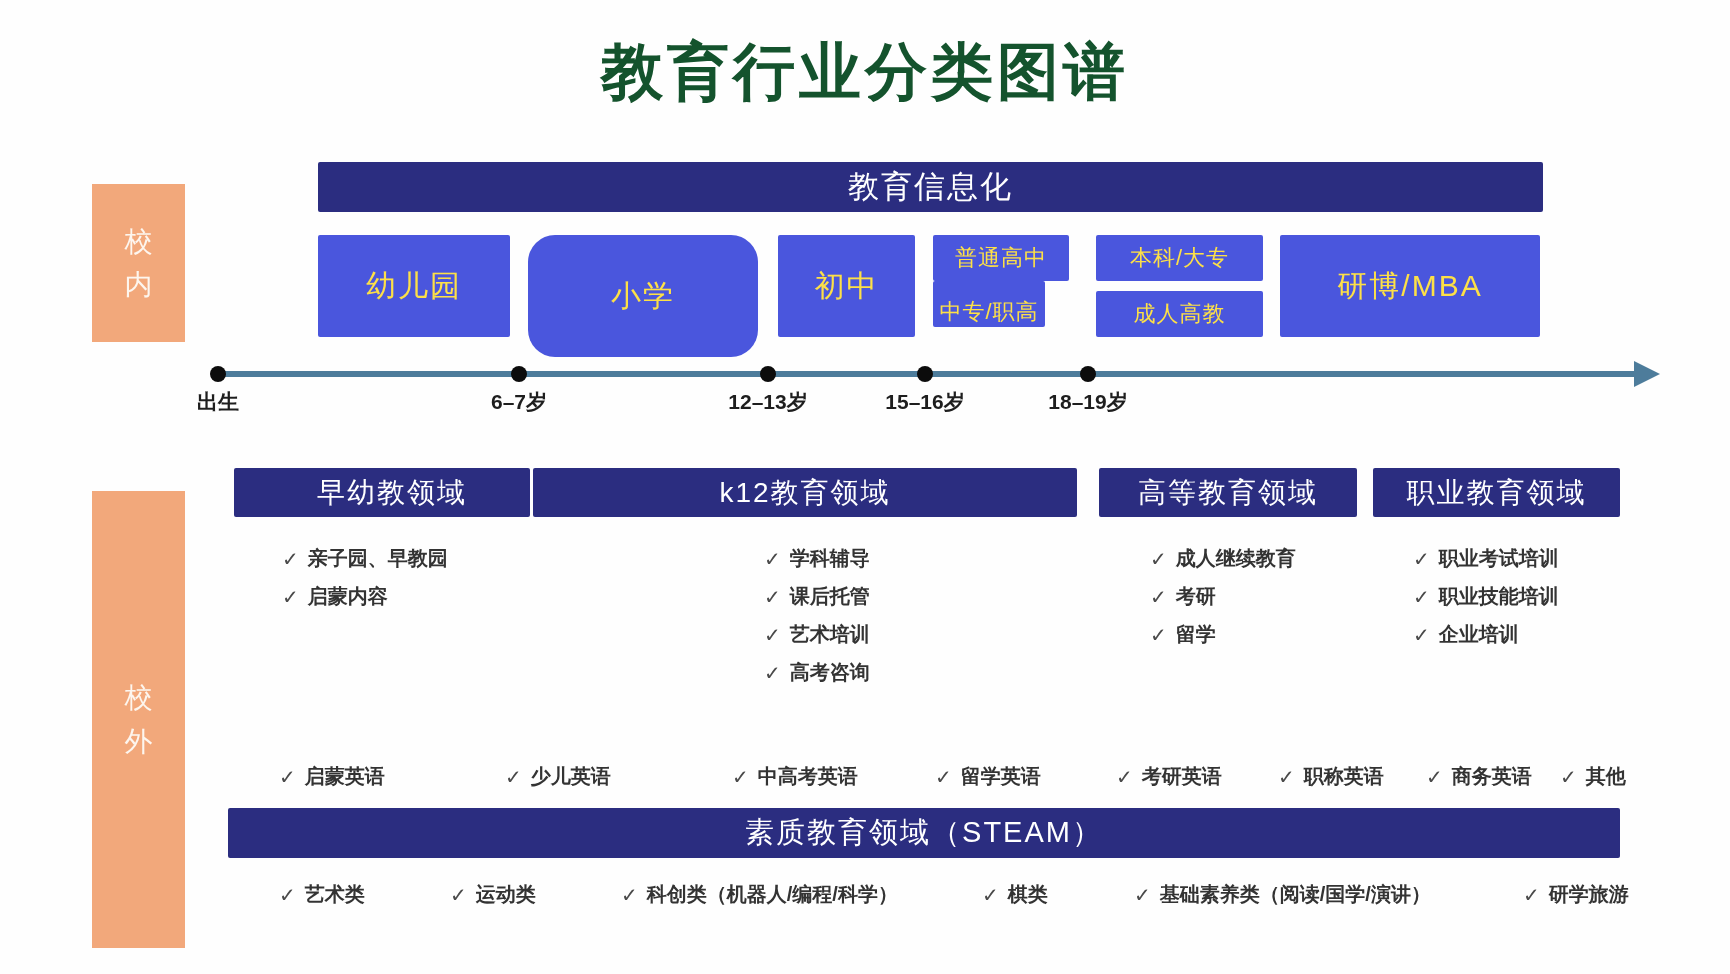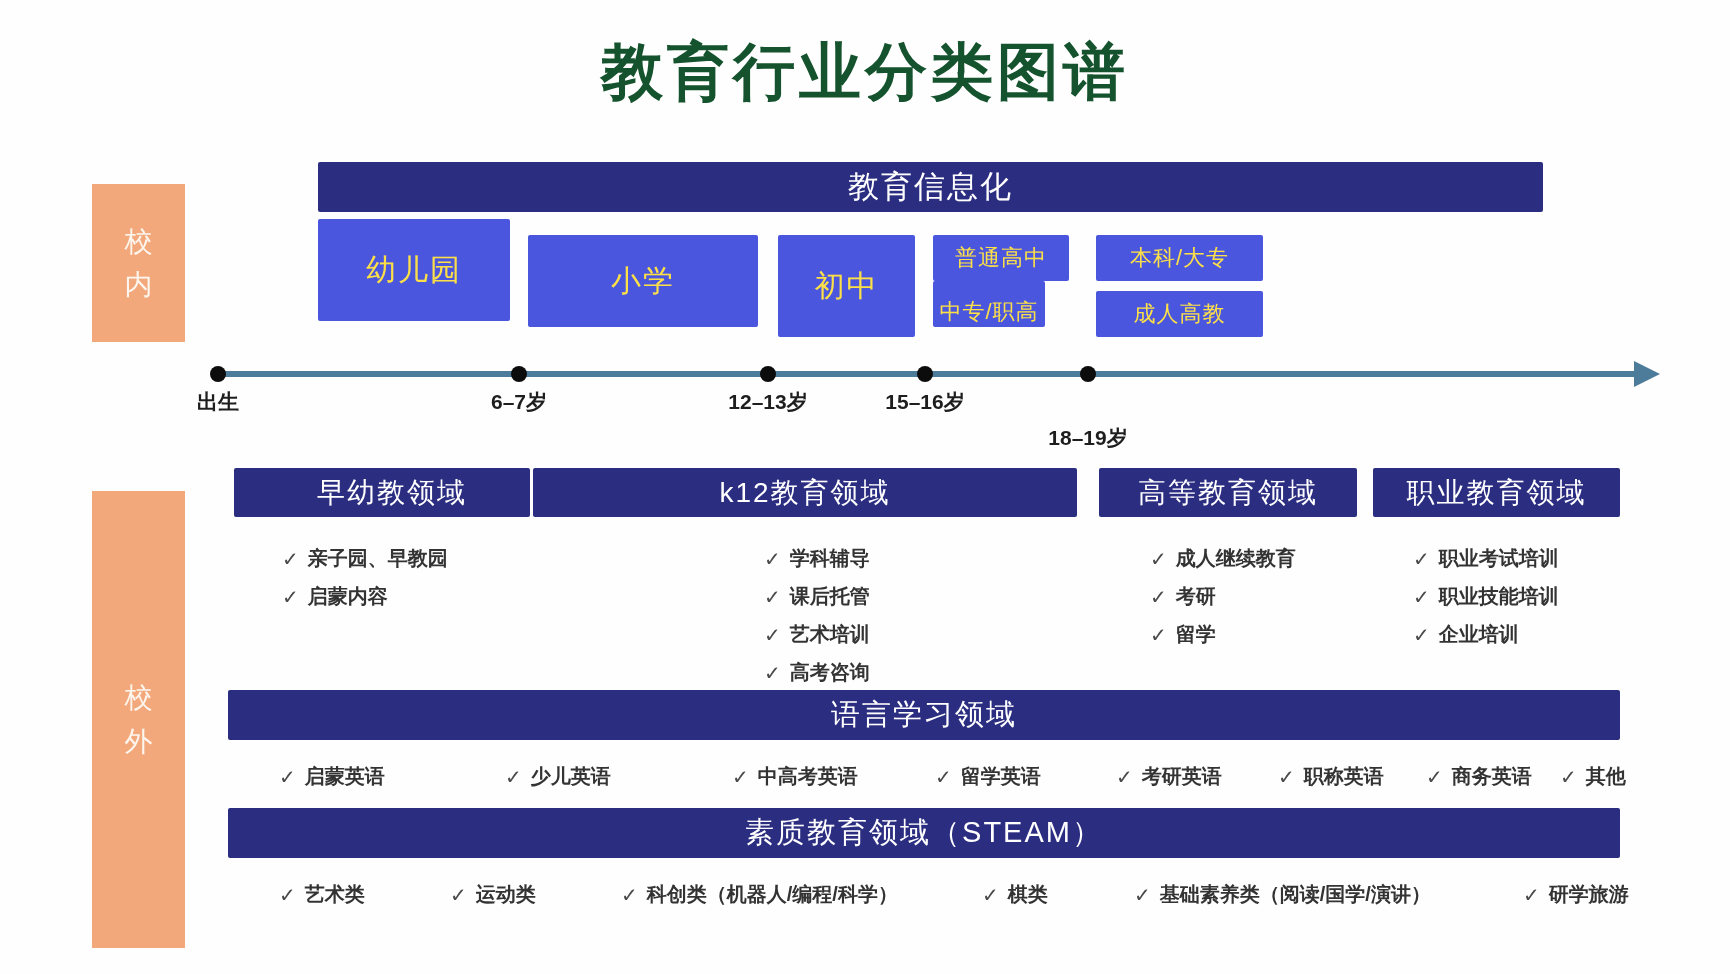--- a/index.html
+++ b/index.html
@@ -59,54 +59,57 @@
   <div class="title">教育行业分类图谱</div>
 
   <div class="side-label" style="top:163px;height:158px;">
     <div class="vtxt">校内</div>
   </div>
 
   <div class="navy banner-top">
     <span>教育信息化</span>
   </div>
 
-  <div class="stage" style="left:318px;top:219px;width:192px;height:102px;">
+  <div class="stage" style="left:318px;top:235px;width:192px;height:102px;">
     <span>幼儿园</span>
   </div>
-  <div class="stage" style="left:528px;top:235px;width:230px;height:92px;">
+  <div class="stage" style="left:528px;top:235px;width:230px;height:122px;border-radius:27px;">
     <span>小学</span>
   </div>
   <div class="stage" style="left:778px;top:235px;width:137px;height:102px;">
     <span>初中</span>
   </div>
   <div class="stage small" style="left:933px;top:235px;width:136px;height:46px;">
     <span>普通高中</span>
   </div>
   <div class="stage small" style="left:933px;top:281px;width:112px;height:46px;align-items:flex-end;">
     <span>中专/职高</span>
   </div>
   <div class="stage small" style="left:1096px;top:235px;width:167px;height:46px;">
     <span>本科/大专</span>
   </div>
   <div class="stage small" style="left:1096px;top:291px;width:167px;height:46px;">
     <span>成人高教</span>
+  </div>
+  <div class="stage" style="left:1280px;top:235px;width:260px;height:102px;">
+    <span>研博/MBA</span>
   </div>
 
   <div class="axis-line"></div>
   <div class="axis-arrow"></div>
   <div class="axis-dot" style="left:218px;"></div>
   <div class="axis-dot" style="left:519px;"></div>
   <div class="axis-dot" style="left:768px;"></div>
   <div class="axis-dot" style="left:925px;"></div>
   <div class="axis-dot" style="left:1088px;"></div>
   <div class="axis-label" style="left:218px;">出生</div>
   <div class="axis-label" style="left:519px;">6–7岁</div>
   <div class="axis-label" style="left:768px;">12–13岁</div>
   <div class="axis-label" style="left:925px;">15–16岁</div>
-  <div class="axis-label" style="left:1088px;margin-top:36px;">18–19岁</div>
+  <div class="axis-label" style="left:1088px;">18–19岁</div>
 
   <div class="side-label" style="top:470px;height:457px;">
     <div class="vtxt">校外</div>
   </div>
 
   <div class="navy field-header" style="left:234px;top:468px;width:276px;height:49px;padding-left:20px;">
     <span>早幼教领域</span>
   </div>
   <div class="navy field-header" style="left:533px;top:468px;width:544px;height:49px;">
     <span>k12教育领域</span>
@@ -163,23 +166,20 @@
   </div>
   <div class="chk" style="left:1413px;top:583px;">
     <span class="ck">✓</span>
     <span>职业技能培训</span>
   </div>
   <div class="chk" style="left:1413px;top:621px;">
     <span class="ck">✓</span>
     <span>企业培训</span>
   </div>
 
-  <div class="navy banner-wide" style="top:690px;">
-    <span>语言学习领域</span>
-  </div>
   <div class="chk" style="left:279px;top:763px;">
     <span class="ck">✓</span>
     <span>启蒙英语</span>
   </div>
   <div class="chk" style="left:505px;top:763px;">
     <span class="ck">✓</span>
     <span>少儿英语</span>
   </div>
   <div class="chk" style="left:732px;top:763px;">
     <span class="ck">✓</span>

